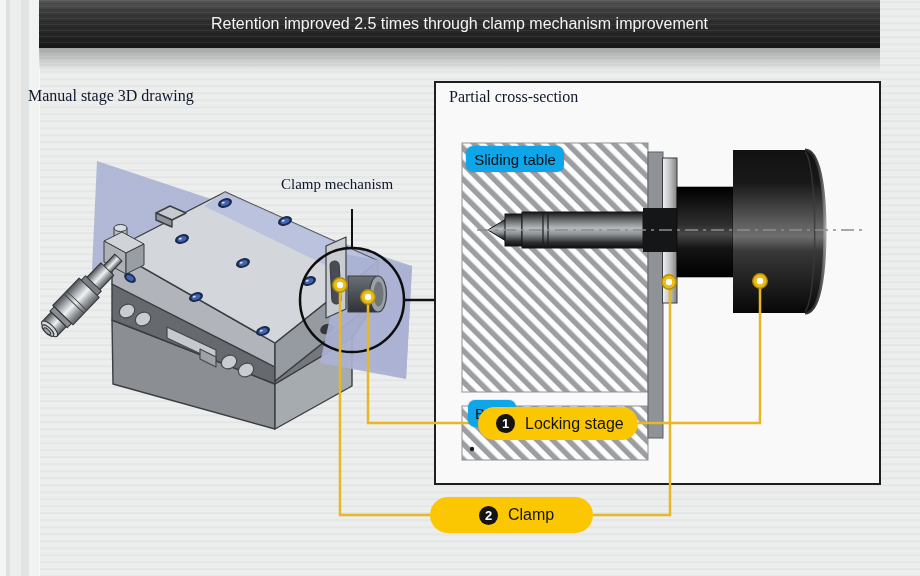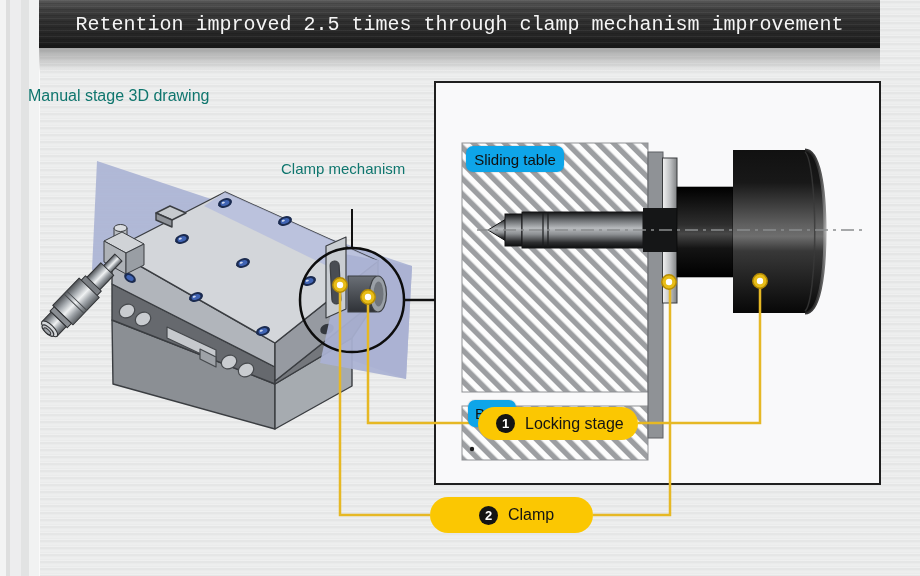--- a/index.html
+++ b/index.html
@@ -8,30 +8,30 @@
   .texture{position:absolute;left:0;top:0;width:920px;height:576px;z-index:0;
     background-image:repeating-linear-gradient(180deg,
       rgba(255,255,255,.55) 0px, rgba(255,255,255,0) 1px,
       rgba(0,0,0,.035) 2px, rgba(255,255,255,0) 3px,
       rgba(255,255,255,.25) 5px, rgba(255,255,255,0) 7px);}
   .left-strip{position:absolute;left:0;top:0;width:39px;height:576px;z-index:0;
     background:repeating-linear-gradient(90deg,#f3f4f4 0 6px,#dedfdf 6px 10px,#ededee 10px 21px,#e2e3e3 21px 29px,#f1f2f2 29px 39px);
     border-right:1px solid #fafafa;}
   .banner{position:absolute;left:39px;top:0;width:841px;height:48px;z-index:2;
     display:flex;align-items:center;justify-content:center;
-    color:#f4f4f4;font-size:20px;
+    color:#f4f4f4;font-size:16px;
     background:
       repeating-linear-gradient(180deg, rgba(255,255,255,.06) 0 1px, rgba(255,255,255,0) 1px 3px, rgba(0,0,0,.12) 3px 4px, rgba(255,255,255,0) 4px 6px),
-      linear-gradient(180deg,#585858 0%,#3d3d3d 22%,#2c2c2c 50%,#232323 78%,#171717 100%); font-family: Liberation Mono, monospace;}
+      linear-gradient(180deg,#585858 0%,#3d3d3d 22%,#2c2c2c 50%,#232323 78%,#171717 100%);}
   .banner-shadow{position:absolute;left:39px;top:48px;width:841px;height:24px;z-index:1;
     background:linear-gradient(180deg,rgba(110,110,110,.55),rgba(180,180,180,0));}
   svg.scene{position:absolute;left:0;top:0;z-index:1;}
-  .lbl{position:absolute;z-index:3;color:#0f766e;}
+  .lbl{position:absolute;z-index:3;color:#0f172a;font-family:Liberation Serif, serif;}
   .lbl-manual{left:28px;top:87px;font-size:16px;}
-  .lbl-clamp{left:281px;top:160px;font-size:15px;}
+  .lbl-clamp{left:281px;top:176px;font-size:15px;}
   .lbl-panel-title{left:449px;top:88px;font-size:16px;}
   .tag{position:absolute;z-index:3;background:#0ea5e9;border-radius:7px;
     display:flex;align-items:center;justify-content:center;font-size:15px;color:#101010;
     box-shadow:0 0 0 1px rgba(0,0,0,.07);}
   .tag-sliding{left:466px;top:146px;width:98px;height:26px;}
   .tag-base{left:468px;top:400px;width:48px;height:27px;}
   .pill{position:absolute;z-index:3;background:#fbc702;border-radius:20px;
     display:flex;align-items:center;gap:10px;color:#141414;font-size:16px;box-sizing:border-box;}
   .pill .num{width:19px;height:19px;border-radius:50%;background:#141414;color:#ffffff;
     display:flex;align-items:center;justify-content:center;font-size:13px;font-weight:bold;flex:0 0 auto;}
@@ -248,20 +248,21 @@
       </g>
       <g>
         <circle cx="760" cy="281" r="7.2" fill="#e8bd18" stroke="#b68c04" stroke-width="1.5"></circle>
           <circle cx="760" cy="281" r="3.2" fill="#ffffff"></circle>
       </g>
     </g>
   </svg>
 
   <div class="lbl lbl-manual">Manual stage 3D drawing</div>
   <div class="lbl lbl-clamp">Clamp mechanism</div>
+  <div class="lbl lbl-panel-title">Partial cross-section</div>
   <div class="tag tag-sliding">
     <span>Sliding table</span>
   </div>
   <div class="tag tag-base">
     <span>Base</span>
   </div>
 
   <div class="pill pill-locking">
     <span class="num">1</span>
     <span>Locking stage</span>

